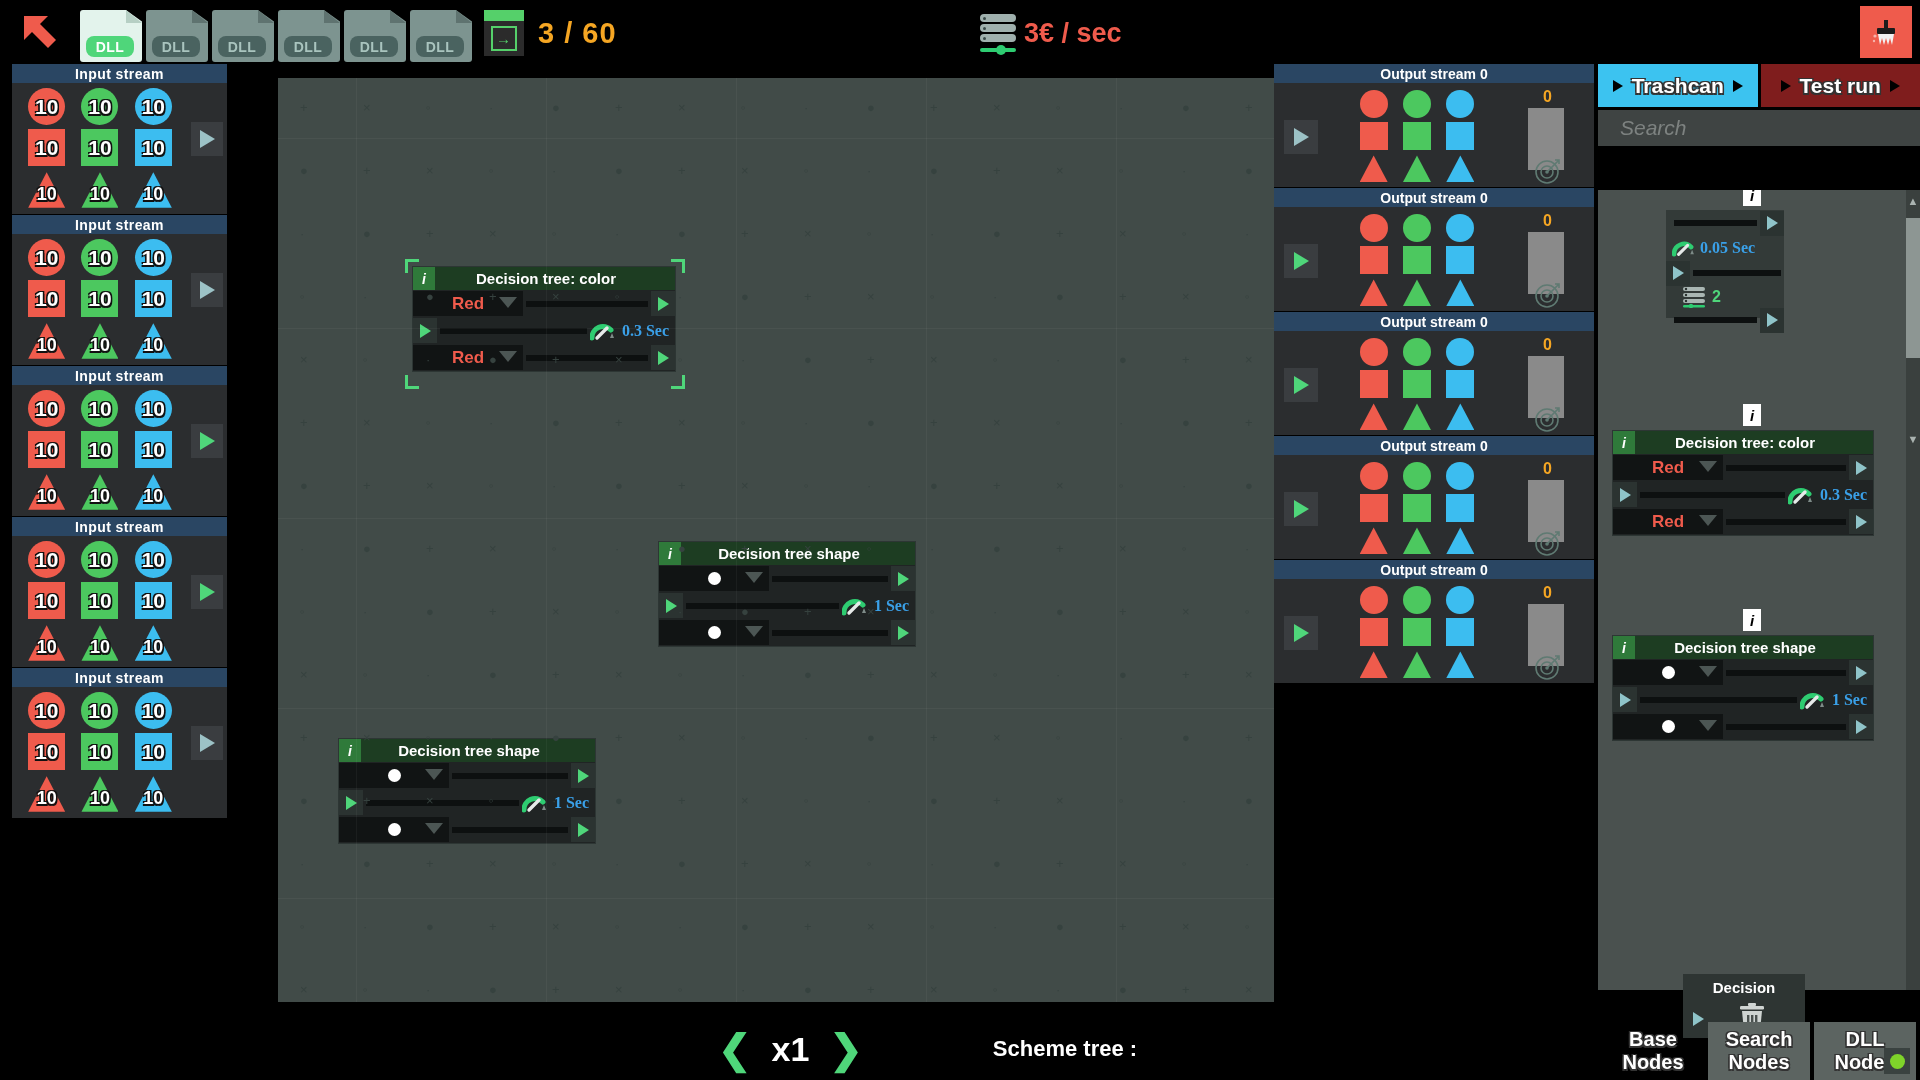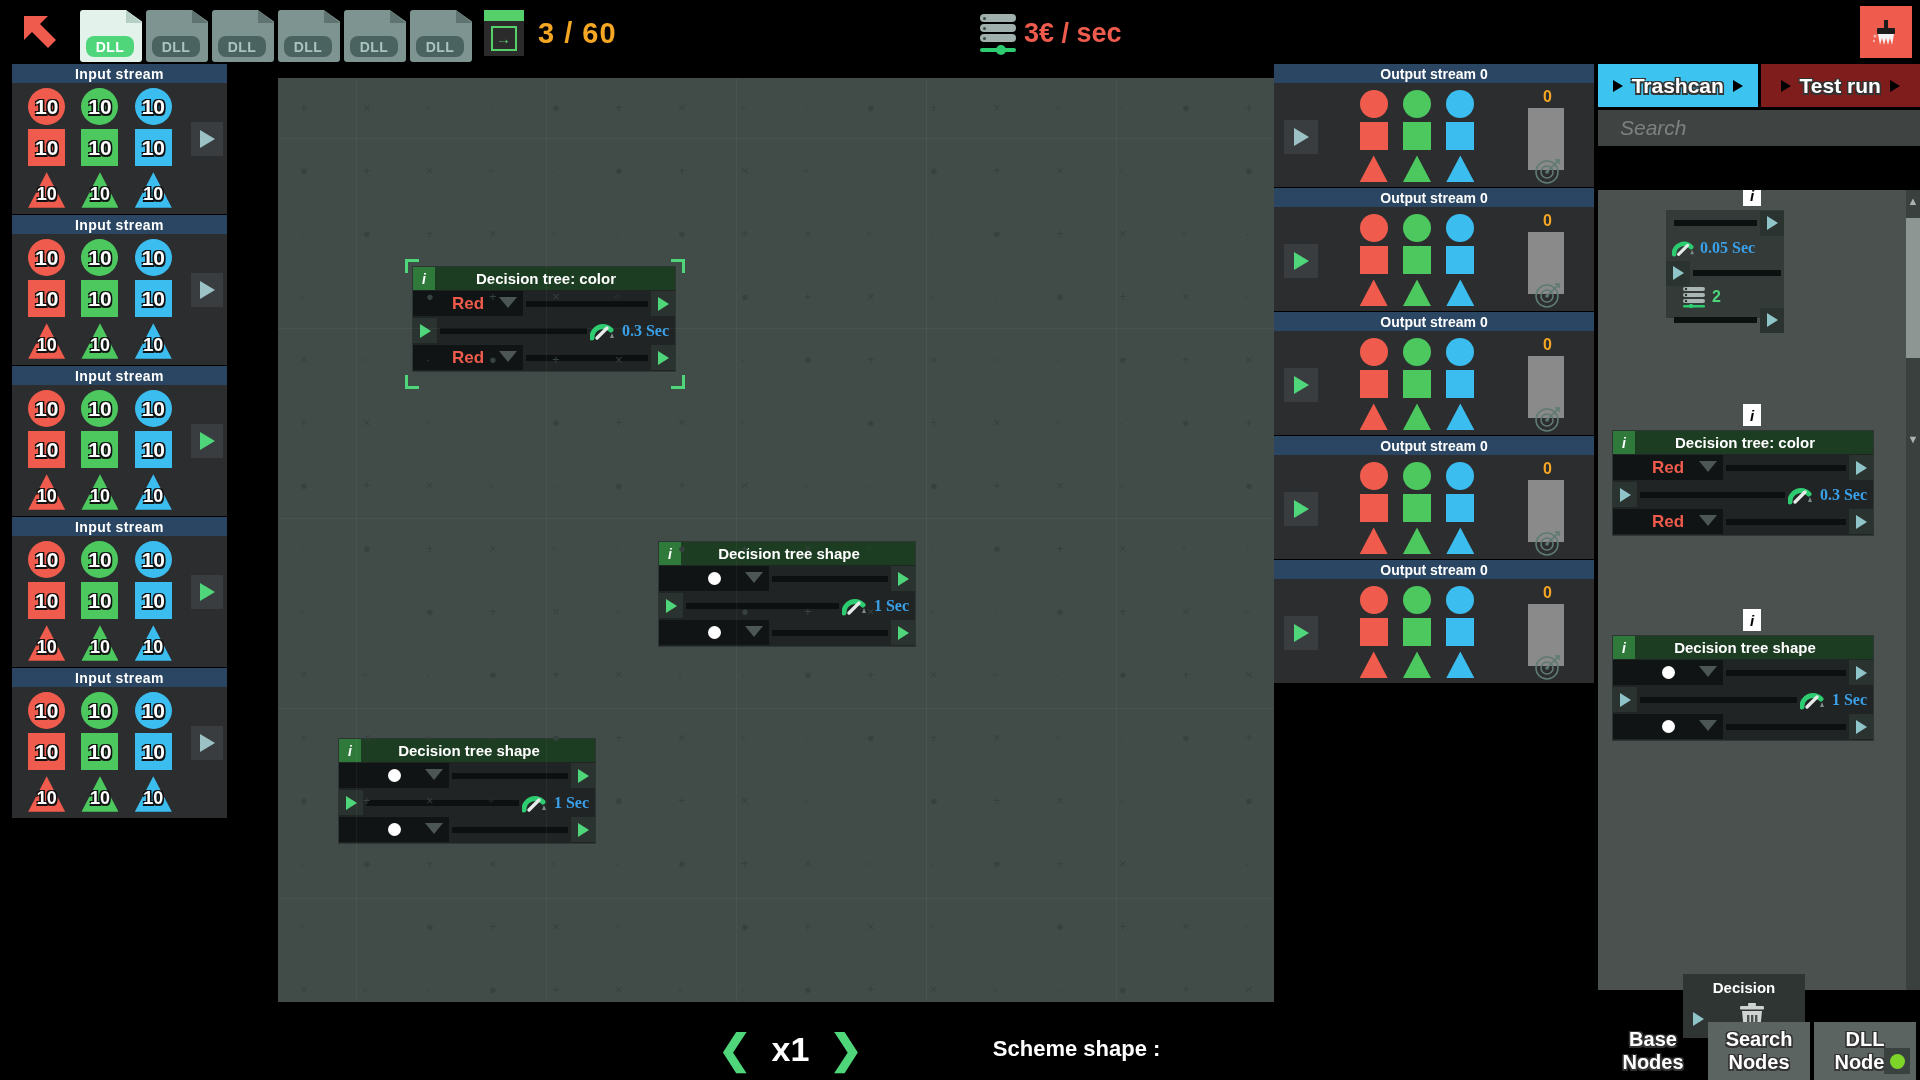--- a/index.html
+++ b/index.html
@@ -1250,16 +1250,16 @@
       </div>
     </div>
   </div>
 
   <div id="bottombar">
     <div class="spd-ctl">
       <div class="chev">❮</div>
       <div class="spd-val">x1</div>
       <div class="chev">❯</div>
     </div>
-    <div class="scheme-lbl">Scheme shape :</div>
+    <div class="scheme-lbl">Scheme tree :</div>
   </div>
 
 </div>
 
 </body></html>

